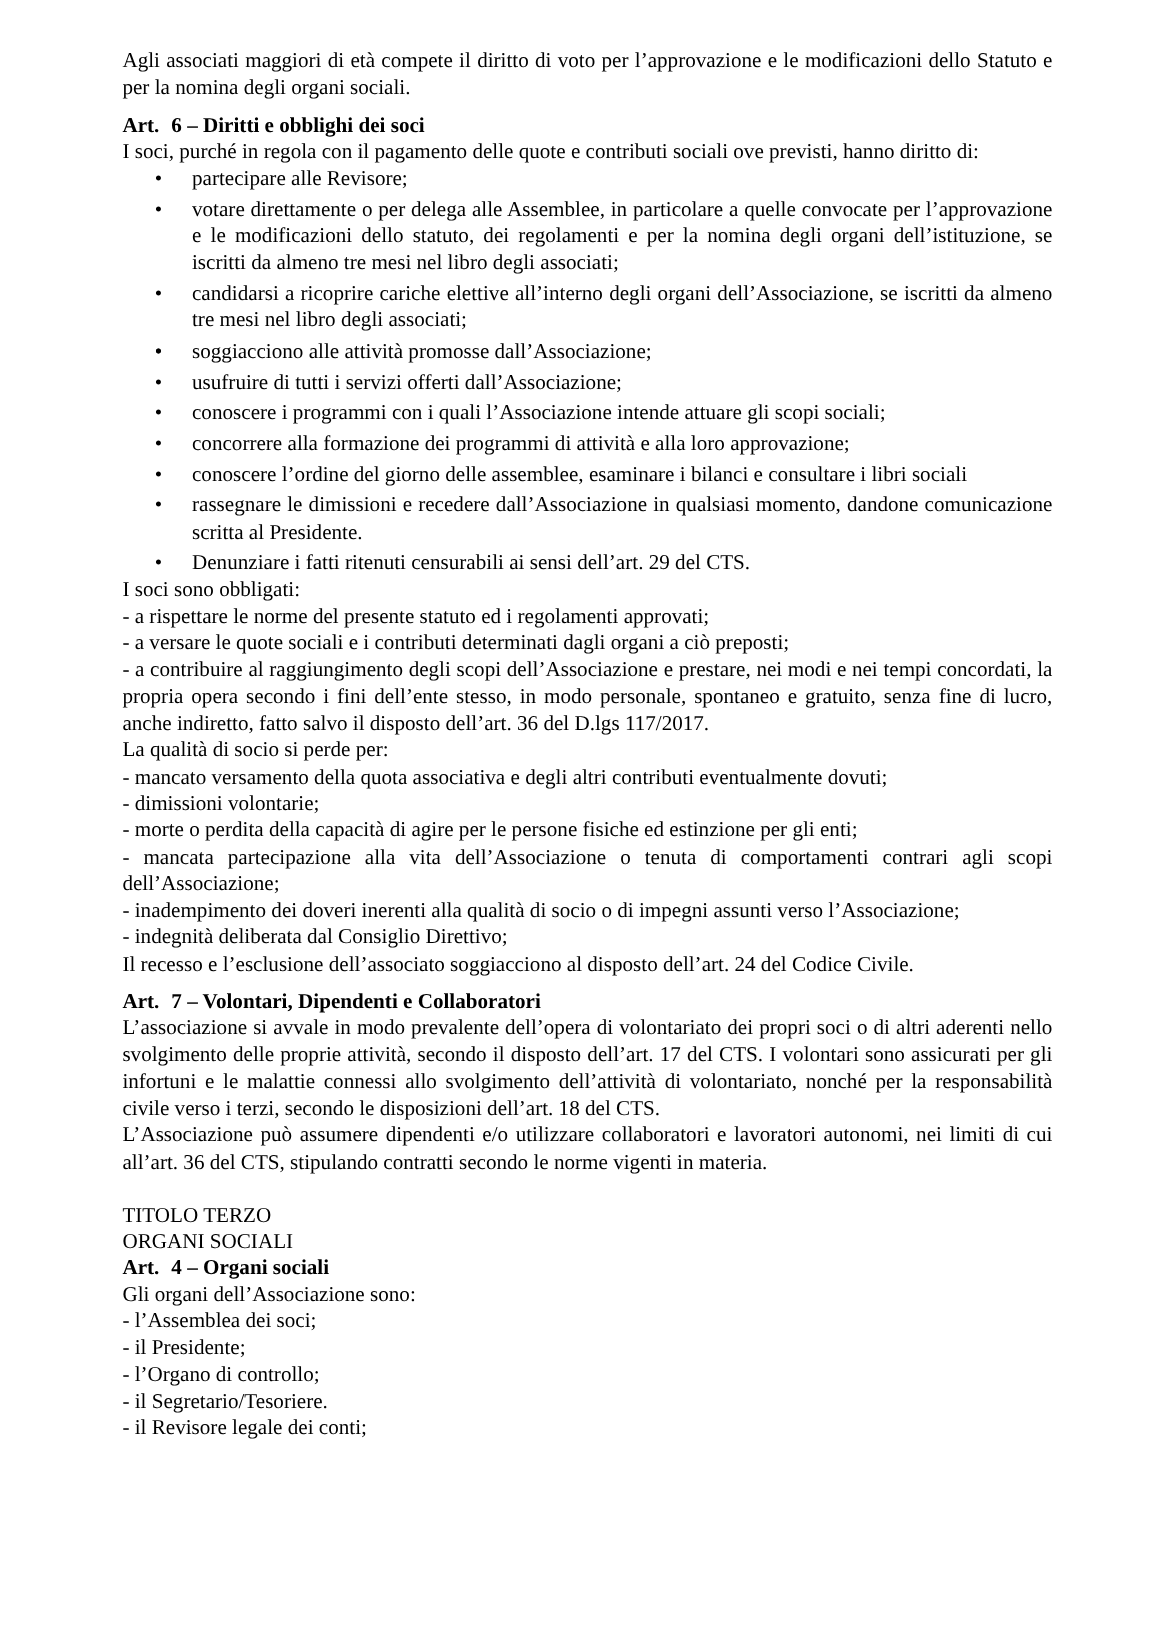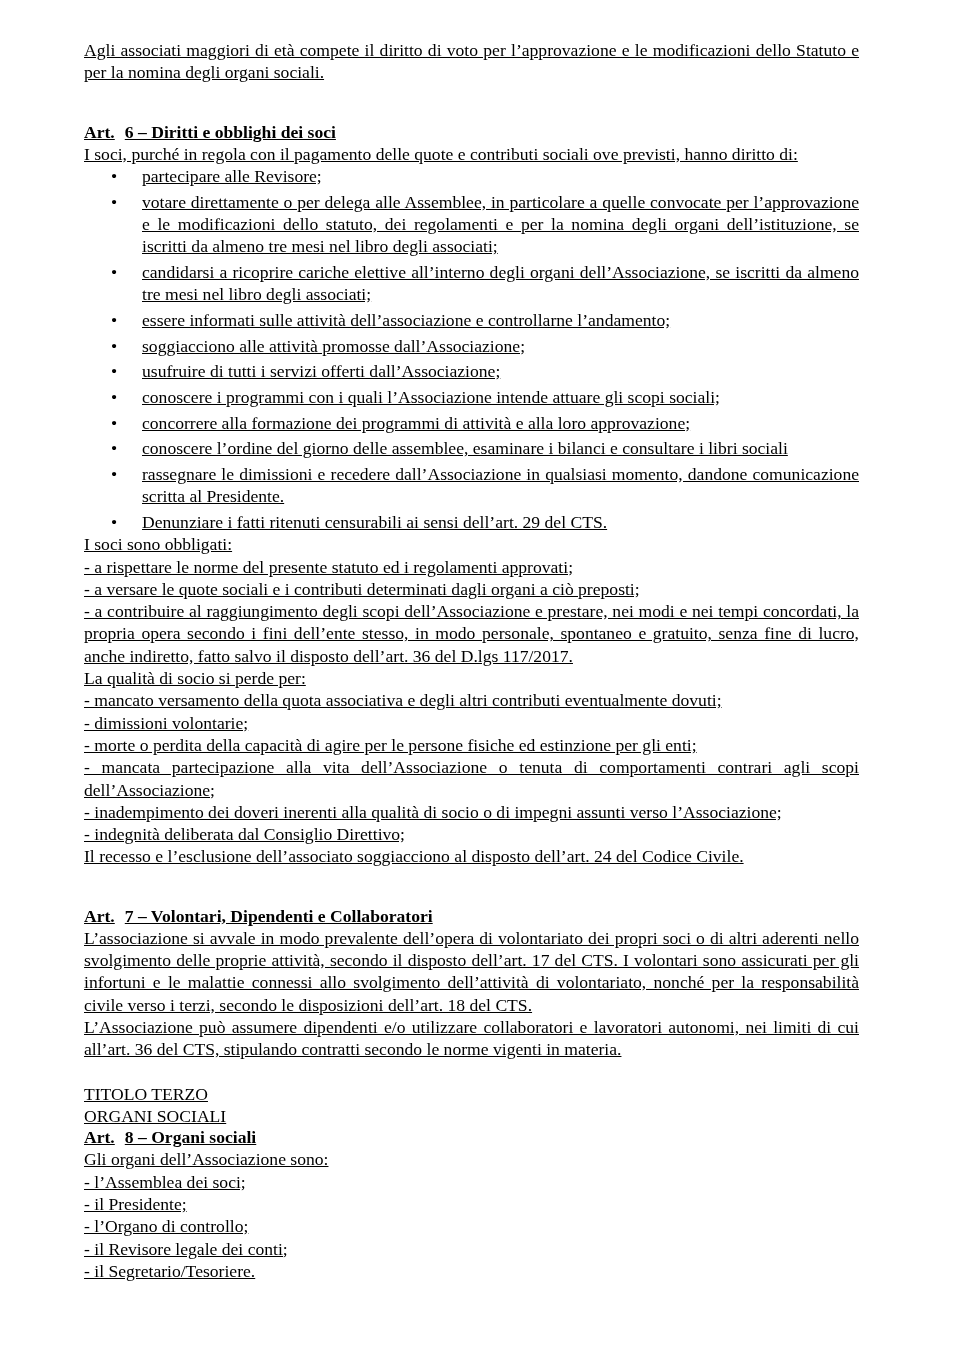--- a/index.html
+++ b/index.html
@@ -1,24 +1,24 @@
 <!DOCTYPE html>
 <html><head>
 <meta charset="utf-8">
 <style>
   html, body { margin: 0; padding: 0; background: #ffffff; }
   body {
     width: 958px; height: 1356px; position: relative; overflow: hidden;
     font-family: "Liberation Serif", "DejaVu Serif", serif;
     font-size: 17.6px; color: #000000;
   }
-  .page { position: absolute; left: 84px; top: 39px; width: 775px; text-decoration: underline; }
+  .page { position: absolute; left: 102px; top: 39px; width: 775px; }
   p, .line { margin: 0; line-height: 22.3px; }
   .just { text-align: justify; }
-  .heading { font-weight: bold; margin-top: 38px; }
+  .heading { font-weight: bold; margin-top: 10px; }
   .heading .num { padding-left: 10px; }
   .gap { height: 22.3px; }
   ul.bullets { list-style: none; margin: 0; padding: 0; }
   ul.bullets li { position: relative; padding-left: 58px; line-height: 22.3px; margin-bottom: 3.4px; text-align: justify; }
   ul.bullets li .dot { position: absolute; left: 27px; top: 0; }
   .center { text-align: left; }
 </style>
 </head>
 <body>
 
@@ -27,21 +27,21 @@
   <p class="just">Agli associati maggiori di età compete il diritto di voto per l’approvazione e le modificazioni dello Statuto e per la nomina degli organi sociali.</p>
 
   <div class="heading">
     <span>Art.</span><span class="num">6 – Diritti e obblighi dei soci</span>
   </div>
   <p class="just">I soci, purché in regola con il pagamento delle quote e contributi sociali ove previsti, hanno diritto di:</p>
   <ul class="bullets">
     <li><span class="dot">•</span><span>partecipare alle Revisore;</span></li>
     <li><span class="dot">•</span><span>votare direttamente o per delega alle Assemblee, in particolare a quelle convocate per l’approvazione e le modificazioni dello statuto, dei regolamenti e per la nomina degli organi dell’istituzione, se iscritti da almeno tre mesi nel libro degli associati;</span></li>
     <li><span class="dot">•</span><span>candidarsi a ricoprire cariche elettive all’interno degli organi dell’Associazione, se iscritti da almeno tre mesi nel libro degli associati;</span></li>
-    <li><span class="dot">•</span><span>essere informati sulle attività dell’associazione e controllarne l’andamento;</span></li>
+    <li><span class="dot">•</span></li>
     <li><span class="dot">•</span><span>soggiacciono alle attività promosse dall’Associazione;</span></li>
     <li><span class="dot">•</span><span>usufruire di tutti i servizi offerti dall’Associazione;</span></li>
     <li><span class="dot">•</span><span>conoscere i programmi con i quali l’Associazione intende attuare gli scopi sociali;</span></li>
     <li><span class="dot">•</span><span>concorrere alla formazione dei programmi di attività e alla loro approvazione;</span></li>
     <li style="text-align:left;"><span class="dot">•</span><span>conoscere l’ordine del giorno delle assemblee, esaminare i bilanci e consultare i libri sociali</span></li>
     <li><span class="dot">•</span><span>rassegnare le dimissioni e recedere dall’Associazione in qualsiasi momento, dandone comunicazione scritta al Presidente.</span></li>
     <li style="margin-bottom:0;"><span class="dot">•</span><span>Denunziare i fatti ritenuti censurabili ai sensi dell’art. 29 del CTS.</span></li>
   </ul>
 
   <p>I soci sono obbligati:</p>
@@ -62,22 +62,22 @@
     <span>Art.</span><span class="num">7 – Volontari, Dipendenti e Collaboratori</span>
   </div>
   <p class="just">L’associazione si avvale in modo prevalente dell’opera di volontariato dei propri soci o di altri aderenti nello svolgimento delle proprie attività, secondo il disposto dell’art. 17 del CTS. I volontari sono assicurati per gli infortuni e le malattie connessi allo svolgimento dell’attività di volontariato, nonché per la responsabilità civile verso i terzi, secondo le disposizioni dell’art. 18 del CTS.</p>
   <p class="just">L’Associazione può assumere dipendenti e/o utilizzare collaboratori e lavoratori autonomi, nei limiti di cui all’art. 36 del CTS, stipulando contratti secondo le norme vigenti in materia.</p>
 
   <div class="gap"></div>
   <p class="center">TITOLO TERZO</p>
   <p class="center">ORGANI SOCIALI</p>
 
   <div class="heading" style="margin-top:0;">
-    <span>Art.</span><span class="num">8 – Organi sociali</span>
+    <span>Art.</span><span class="num">4 – Organi sociali</span>
   </div>
   <p>Gli organi dell’Associazione sono:</p>
   <p class="line">- l’Assemblea dei soci;</p>
   <p class="line">- il Presidente;</p>
   <p class="line">- l’Organo di controllo;</p>
+  <p class="line">- il Segretario/Tesoriere.</p>
   <p class="line">- il Revisore legale dei conti;</p>
-  <p class="line">- il Segretario/Tesoriere.</p>
 
 </div>
 
 </body></html>

